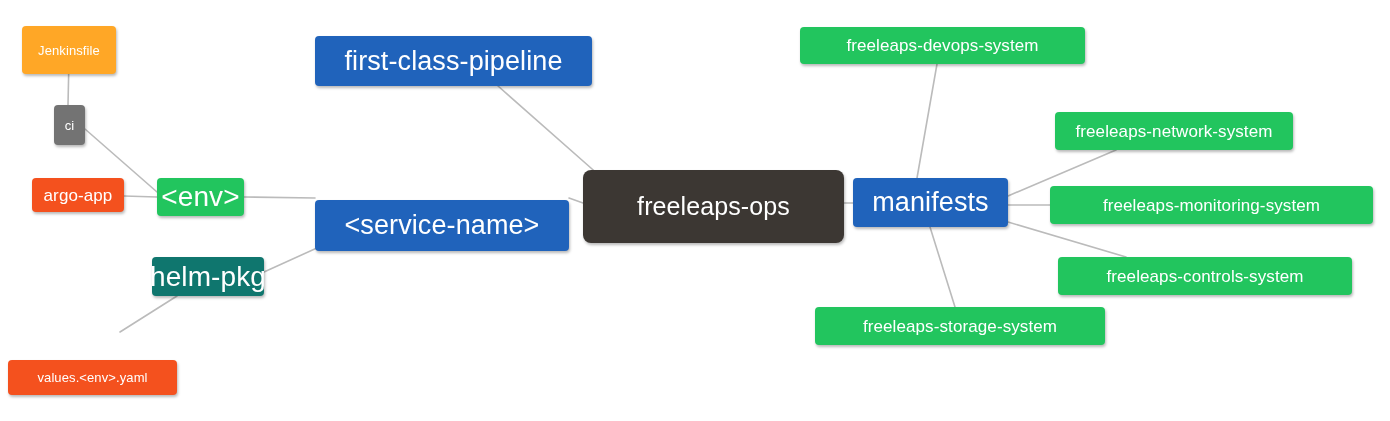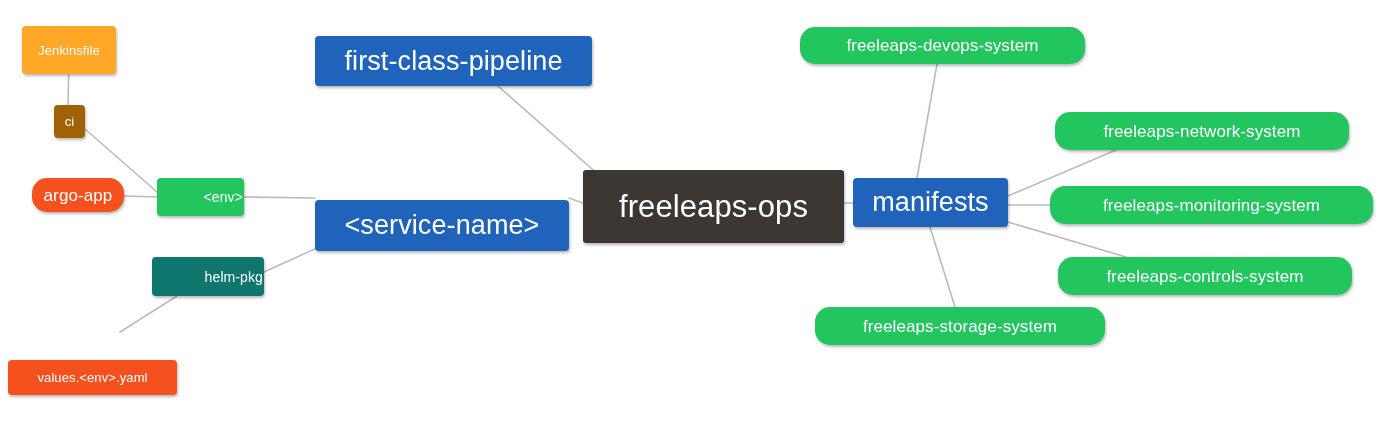--- a/index.html
+++ b/index.html
@@ -40,24 +40,24 @@
     box-shadow: 1px 2px 3px rgba(0,0,0,0.28);
     user-select: none;
     cursor: pointer;
   }
   .node-label {
     display: block;
     line-height: 1;
     padding: 0 1px;
   }
   
-  .lvl-root   { font-size: 31px; border-radius: 3px; }
+  .lvl-root   { font-size: 25px; border-radius: 8px; }
   .lvl-1      { font-size: 27px; }
-  .lvl-2      { font-size: 14px; justify-content: flex-end; }
-  .lvl-3      { font-size: 17px; border-radius: 15px; }
+  .lvl-2      { font-size: 28px; }
+  .lvl-3      { font-size: 17px; }
   .lvl-4      { font-size: 13px; }
 </style>
 </head>
 <body>
 
 <div id="canvas">
   <svg id="edge-layer" viewBox="0 0 1390 421" width="1390" height="421">
       <line x1="583" y1="203" x2="569" y2="198" stroke="#bbbbbb" stroke-width="1.6" stroke-linecap="round"></line>
       <line x1="600" y1="176" x2="498" y2="86" stroke="#bbbbbb" stroke-width="1.6" stroke-linecap="round"></line>
       <line x1="844" y1="203" x2="853" y2="203" stroke="#bbbbbb" stroke-width="1.6" stroke-linecap="round"></line>
@@ -85,36 +85,36 @@
       </div>
       <div class="node lvl-1" style="left: 853px; top: 178px; width: 155px; height: 49px; background: rgb(32, 99, 187);">
         <span class="node-label">manifests</span>
       </div>
       <div class="node lvl-2" style="left: 157px; top: 178px; width: 87px; height: 38px; background: rgb(34, 197, 94);">
         <span class="node-label">&lt;env&gt;</span>
       </div>
       <div class="node lvl-2" style="left: 152px; top: 257px; width: 112px; height: 39px; background: #0f766e;">
         <span class="node-label">helm-pkg</span>
       </div>
-      <div class="node lvl-4" style="left: 54px; top: 105px; width: 31px; height: 33px; background: #a16207;">
+      <div class="node lvl-4" style="left: 54px; top: 105px; width: 31px; height: 40px; background: #737373;">
         <span class="node-label">ci</span>
       </div>
       <div class="node lvl-3" style="left: 32px; top: 178px; width: 92px; height: 34px; background: rgb(244, 81, 30); text-align: right;">
         <span class="node-label">argo-app</span>
       </div>
       <div class="node lvl-4" style="left: 22px; top: 26px; width: 94px; height: 48px; background: rgb(255, 167, 38);">
         <span class="node-label">Jenkinsfile</span>
       </div>
       <div class="node lvl-4" style="left: 8px; top: 332px; width: 169px; height: 35px; background: rgb(244, 81, 30); margin-top: 28px;">
         <span class="node-label">values.&lt;env&gt;.yaml</span>
       </div>
       <div class="node lvl-3" style="left: 800px; top: 27px; width: 285px; height: 37px; background: rgb(34, 197, 94);">
         <span class="node-label">freeleaps-devops-system</span>
       </div>
-      <div class="node lvl-3" style="left: 1055px; top: 112px; width: 294px; height: 38px; background: rgb(34, 197, 94);">
+      <div class="node lvl-3" style="left: 1055px; top: 112px; width: 238px; height: 38px; background: rgb(34, 197, 94);">
         <span class="node-label">freeleaps-network-system</span>
       </div>
       <div class="node lvl-3" style="left: 1050px; top: 186px; width: 323px; height: 38px; background: rgb(34, 197, 94);">
         <span class="node-label">freeleaps-monitoring-system</span>
       </div>
       <div class="node lvl-3" style="left: 1058px; top: 257px; width: 294px; height: 38px; background: rgb(34, 197, 94);">
         <span class="node-label">freeleaps-controls-system</span>
       </div>
       <div class="node lvl-3" style="left: 815px; top: 307px; width: 290px; height: 38px; background: rgb(34, 197, 94);">
         <span class="node-label">freeleaps-storage-system</span>

